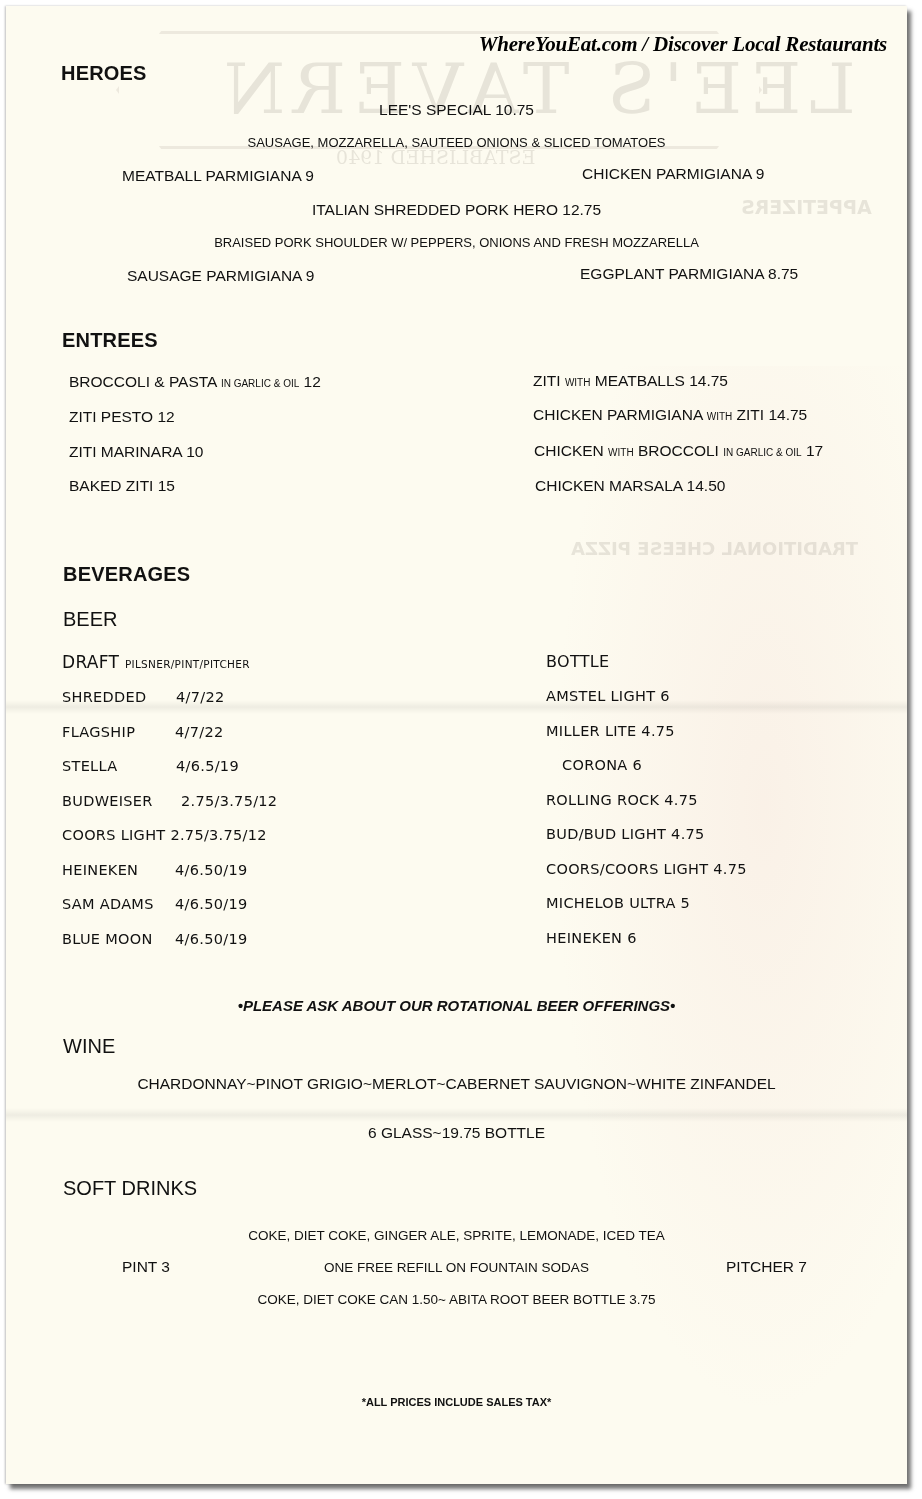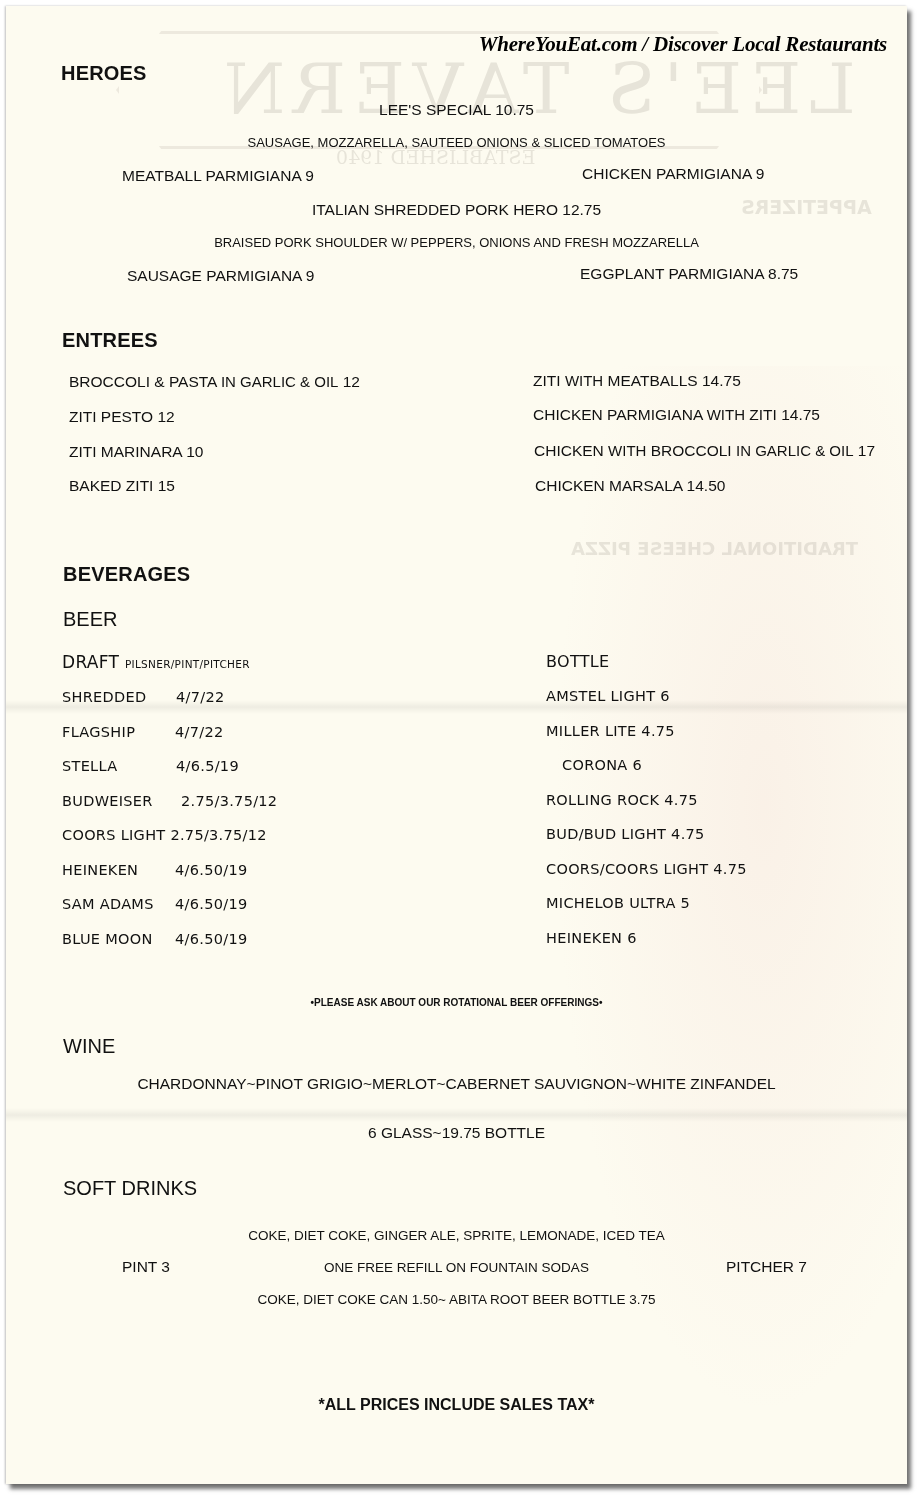--- a/index.html
+++ b/index.html
@@ -34,25 +34,25 @@
     .watermark {
       position: absolute; right: 20px; top: 26px;
       font-family: "Liberation Serif", serif; font-style: italic; font-weight: bold;
       font-size: 21px; color: #000; letter-spacing: -0.2px;
     }
     .h1 { position: absolute; font-weight: bold; font-size: 20px; letter-spacing: 0.2px; }
     .h2 { position: absolute; font-size: 20px; }
     .t  { position: absolute; font-size: 15.5px; white-space: nowrap; }
     .sm { position: absolute; font-size: 13px; white-space: nowrap; }
     .c  { left: 0; width: 100%; text-align: center; }
-    .mini { font-size: 15px; }
+    .mini { font-size: 10px; }
     .beer { font-family: "DejaVu Sans", sans-serif; font-size: 14.5px; letter-spacing: 0.3px; }
     .beer .p { display: inline-block; }
-    .notice { font-weight: bold; font-size: 10px; }
-    .tax { font-weight: bold; font-size: 16px; }
+    .notice { font-weight: bold; font-style: italic; font-size: 15px; }
+    .tax { font-weight: bold; font-size: 11px; }
   </style>
 </head>
 <body>
 
 <div class="paper">
 
   <div class="bleed-pink"></div>
   <div class="bleed-logo"></div>
   <div class="bleed" style="left:210px; top:42px; font-size:70px; letter-spacing:8px;">LEE'S TAVERN</div>
   <div class="bleed" style="left:330px; top:140px; font-size:19px;">ESTABLISHED 1940</div>

